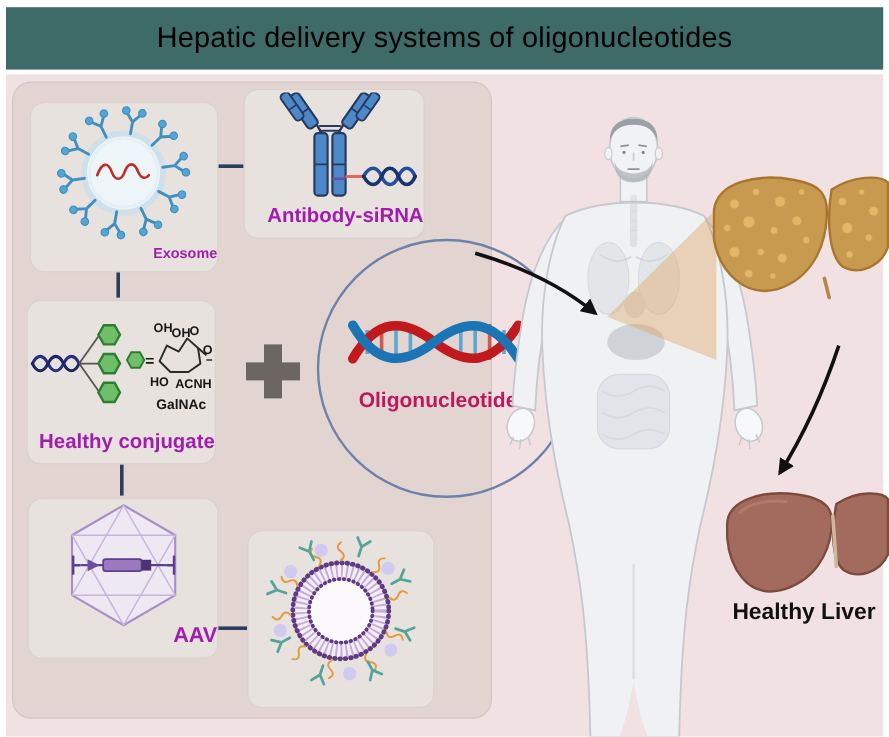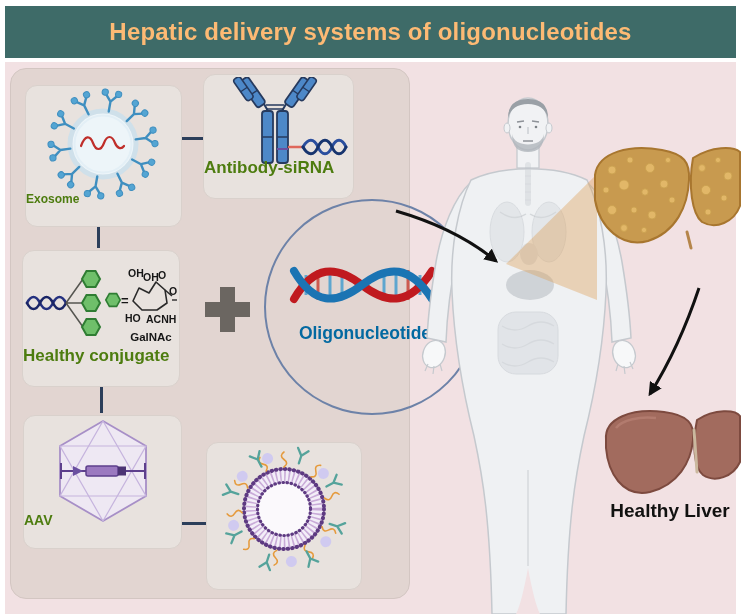--- a/index.html
+++ b/index.html
@@ -1,40 +1,40 @@
 <!DOCTYPE html>
 <html><head>
 <meta charset="utf-8">
 <style>
   html,body{margin:0;padding:0;background:#ffffff;}
   .canvas{position:relative;width:741px;height:614px;background:#ffffff;overflow:hidden;
           font-family:"Liberation Sans",sans-serif;}
   .banner{position:absolute;left:5px;top:6px;width:731px;height:52px;background:#3e6b68;
           display:flex;align-items:center;justify-content:center;z-index:1;}
-  .banner-title{color:#fdba74;font-weight:bold;font-size:24px;letter-spacing:.2px;}
+  .banner-title{color:#000000;font-weight:normal;font-size:24px;letter-spacing:.2px;}
   .content-bg{position:absolute;left:5px;top:62px;width:731px;height:552px;background:#f2e1e3;z-index:0;}
   .left-panel{position:absolute;left:10px;top:68px;width:398px;height:529px;background:#e2d5d1;
               border:1px solid #d3c6c2;border-radius:16px;z-index:1;}
   .card{position:absolute;background:#e8e2de;border:1px solid #d9d1cc;border-radius:12px;z-index:2;}
   .card svg{position:absolute;}
-  .card-label{position:absolute;bottom:20px;left:0;width:100%;text-align:left;font-weight:bold;color:#4d7c0f;}
+  .card-label{position:absolute;bottom:8px;left:0;width:100%;text-align:right;font-weight:bold;color:#a21caf;}
   .card-exosome{left:25px;top:85px;width:155px;height:140px;}
   .card-antibody{left:203px;top:74px;width:149px;height:123px;}
   .card-galnac{left:22px;top:250px;width:156px;height:135px;}
   .card-aav{left:23px;top:415px;width:157px;height:132px;}
   .card-lnp{left:206px;top:442px;width:154px;height:146px;}
   .connector{position:absolute;background:#2c3e5a;z-index:2;}
   .conn-exo-ab{left:182px;top:137px;width:21px;height:3px;}
   .conn-exo-gal{left:97px;top:226px;width:3px;height:22px;}
   .conn-gal-aav{left:100px;top:387px;width:3px;height:26px;}
   .conn-aav-lnp{left:181px;top:522px;width:25px;height:3px;}
   .oligo-circle{position:absolute;left:264px;top:199px;width:212px;height:212px;border:2px solid #6d82a8;
                 border-radius:50%;z-index:3;background:transparent;}
   .oligo-label{position:absolute;left:4px;top:122px;width:190px;text-align:center;font-weight:bold;
-               font-size:17.5px;color:#0369a1;}
+               font-size:17.5px;color:#be185d;}
   .plus{position:absolute;left:205px;top:287px;width:45px;height:45px;z-index:3;}
   .plus::before{content:"";position:absolute;left:15px;top:0;width:15px;height:45px;background:#6b6661;}
   .plus::after{content:"";position:absolute;left:0;top:15px;width:45px;height:15px;background:#6b6661;}
   .right-svg{position:absolute;left:390px;top:62px;width:351px;height:552px;z-index:4;}
   .liver-label{position:absolute;z-index:5;font-weight:bold;color:#111110;text-align:center;font-size:19px;}
   .label-fatty{left:600px;top:250px;width:140px;}
   .label-healthy{left:595px;top:500px;width:150px;}
   .chem-text{font-weight:bold;fill:#161616;}
 </style>
 </head>
@@ -157,21 +157,21 @@
       <polygon points="0,-50 43,25 -43,25" fill="none" stroke="#c6b4de" stroke-width="1.2"></polygon>
       <polygon points="0,50 43,-25 -43,-25" fill="none" stroke="#c6b4de" stroke-width="1.2"></polygon>
       <g>
         <path d="M-36,0 H36" stroke="#5d3f8c" stroke-width="1.8"></path>
         <path d="M-42,-8 V8 M-42,0 H-36 M42,-8 V8 M42,0 H36" stroke="#5d3f8c" stroke-width="2" fill="none"></path>
         <polygon points="-30,-5 -20,0 -30,5" fill="#6a4fa0"></polygon>
         <rect x="-17" y="-5" width="32" height="10" rx="2" fill="#9b79c0" stroke="#5d3f8c" stroke-width="1.5"></rect>
         <rect x="15" y="-4.5" width="8" height="9" fill="#4c3374"></rect>
       </g>
     </svg>
-    <div class="card-label" style="font-size:14px;">AAV</div>
+    <div class="card-label" style="font-size:18px;">AAV</div>
   </div>
 
   <div class="card card-lnp">
     <svg style="left:2px;top:0" width="150" height="132" viewBox="-75 -66 150 132">
       <defs>
         <path id="sq" d="M0,-42 c3.5,-2.5 3.5,-5 0,-7.5 c-3.5,-2.5 -3.5,-5 0,-7.5" stroke="#e59a3c" stroke-width="1.6" fill="none" stroke-linecap="round"></path>
         <path id="yab" d="M0,-48 V-56 M0,-56 L-5.5,-62.5 M0,-56 L5.5,-62.5" stroke="#55a39b" stroke-width="2.3" fill="none" stroke-linecap="round"></path>
         <circle id="blb" cx="0" cy="-53" r="5.5" fill="#cbc5f3" opacity="0.85"></circle>
       </defs>
       <g>

